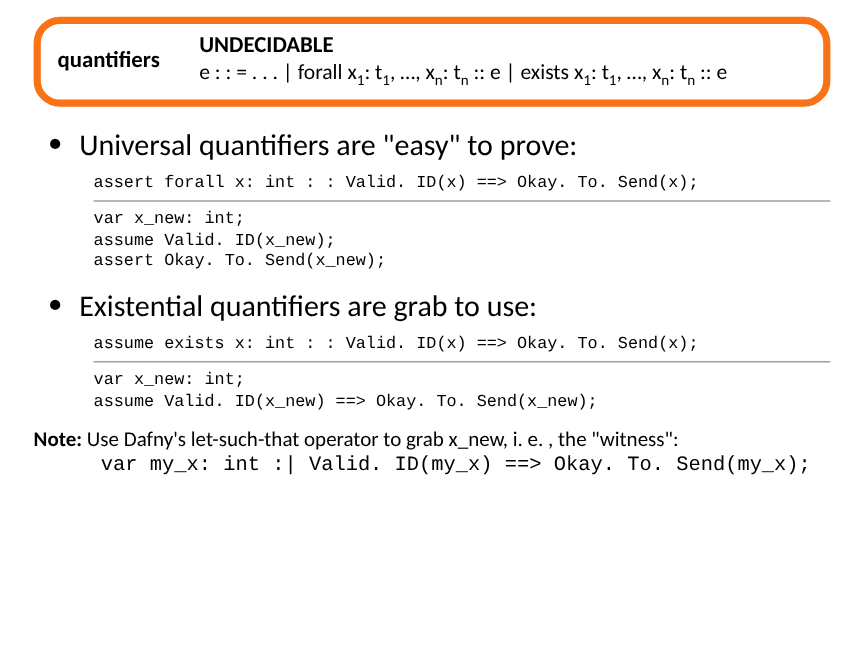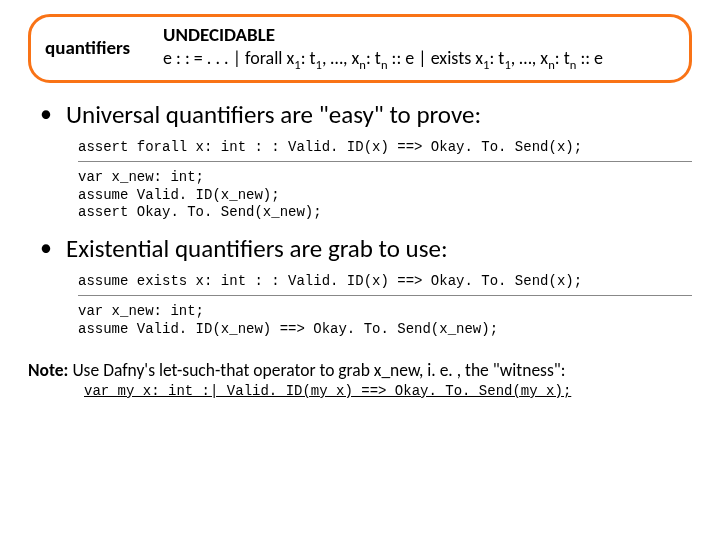--- a/index.html
+++ b/index.html
@@ -6,21 +6,21 @@
   body {
     width: 720px;
     height: 540px;
     background: #ffffff;
     font-family: Calibri, Arial, sans-serif;
     padding: 14px 28px 14px 28px;
     color: #000;
     font-size: 19px;
   }
   .header-box {
-    border: 3px solid #f97316;
+    border: 6px solid #f97316;
     border-radius: 22px;
     padding: 6px 14px 8px 14px;
     margin-bottom: 16px;
     display: flex;
     align-items: center;
   }
   .header-label {
     font-weight: bold;
     font-size: 19px;
     width: 118px;
@@ -56,28 +56,27 @@
     border-bottom: 1px solid #888;
     padding: 3px 0 5px 0;
     font-family: "Courier New", monospace;
     font-size: 14px;
     line-height: 1.25;
     white-space: pre;
   }
   .codeblock.last { border-bottom: none; }
   .note {
     font-size: 17.5px;
-    margin-top: 16px;
+    margin-top: 6px;
     line-height: 1.3;
   }
   .note-body {
     padding-left: 56px;
     font-family: "Courier New", monospace;
-    font-size: 14px;
-    text-decoration: underline;
+    font-size: 17px;
   }
 </style>
 </head>
 <body>
 
 <div class="header-box">
   <div class="header-label">quantifiers</div>
   <div class="header-right">
     <span class="undecidable">UNDECIDABLE</span>
     <span class="grammar">e : : = . . . | forall x<sub>1</sub>: t<sub>1</sub>, …, x<sub>n</sub>: t<sub>n</sub> :: e | exists x<sub>1</sub>: t<sub>1</sub>, …, x<sub>n</sub>: t<sub>n</sub> :: e</span>

